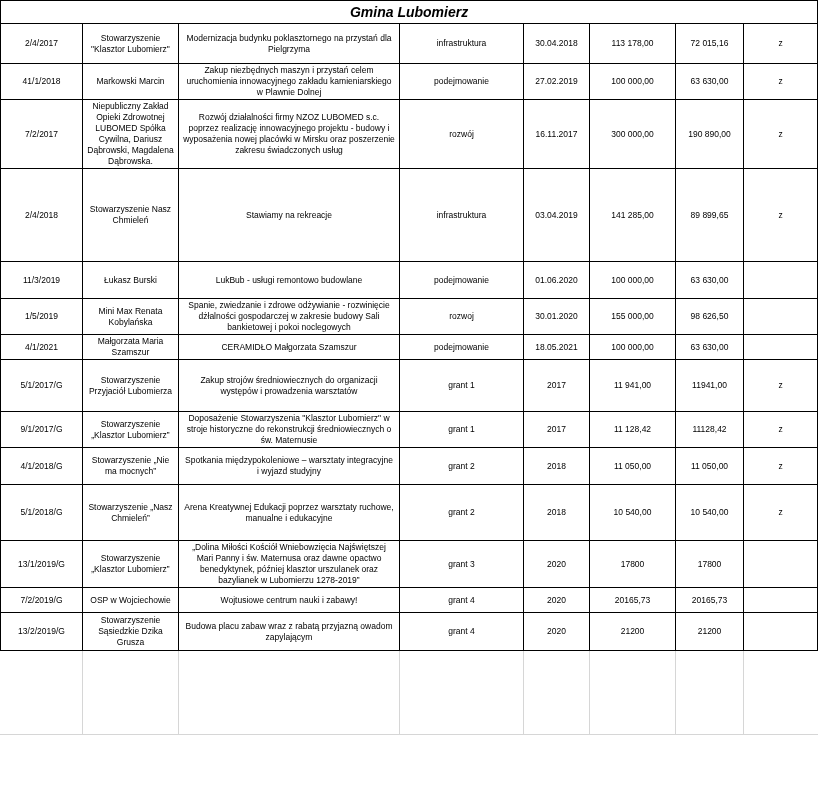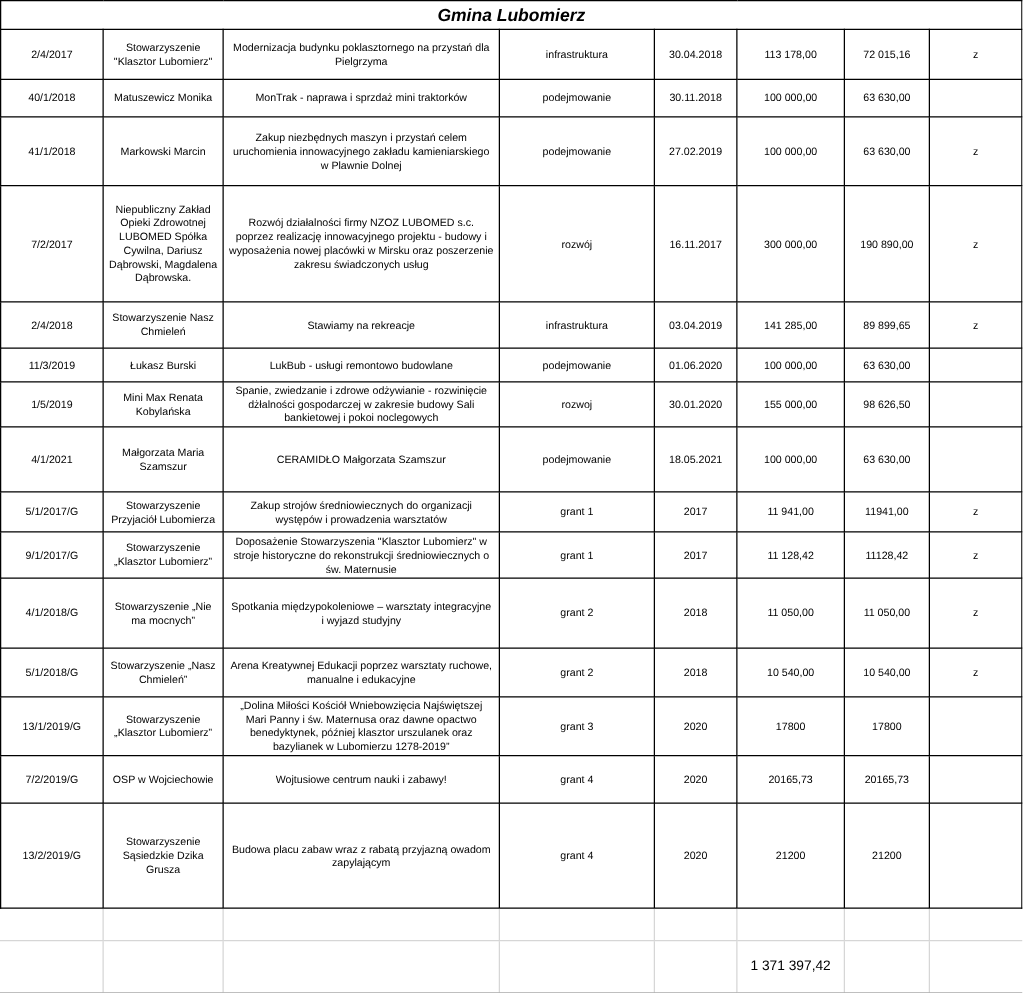--- a/index.html
+++ b/index.html
@@ -66,30 +66,20 @@
           <td>2/4/2017</td>
           <td>Stowarzyszenie "Klasztor Lubomierz"</td>
           <td>Modernizacja budynku poklasztornego na przystań dla Pielgrzyma</td>
           <td>infrastruktura</td>
           <td>30.04.2018</td>
           <td>113 178,00</td>
           <td>72 015,16</td>
           <td>z</td>
         </tr>
         <tr>
-          <td>40/1/2018</td>
-          <td>Matuszewicz Monika</td>
-          <td>MonTrak - naprawa i sprzdaż mini traktorków</td>
-          <td>podejmowanie</td>
-          <td>30.11.2018</td>
-          <td>100 000,00</td>
-          <td>63 630,00</td>
-          <td></td>
-        </tr>
-        <tr>
           <td>41/1/2018</td>
           <td>Markowski Marcin</td>
           <td>Zakup niezbędnych maszyn i przystań celem uruchomienia innowacyjnego zakładu kamieniarskiego w Plawnie Dolnej</td>
           <td>podejmowanie</td>
           <td>27.02.2019</td>
           <td>100 000,00</td>
           <td>63 630,00</td>
           <td>z</td>
         </tr>
         <tr>
@@ -215,25 +205,15 @@
         <tr class="tail">
           <td></td>
           <td></td>
           <td></td>
           <td></td>
           <td></td>
           <td></td>
           <td></td>
           <td></td>
         </tr>
-        <tr class="tail total">
-          <td></td>
-          <td></td>
-          <td></td>
-          <td></td>
-          <td></td>
-          <td>1 371 397,42</td>
-          <td></td>
-          <td></td>
-        </tr>
       </tbody>
   </table>
 </div>
 
 </body></html>

